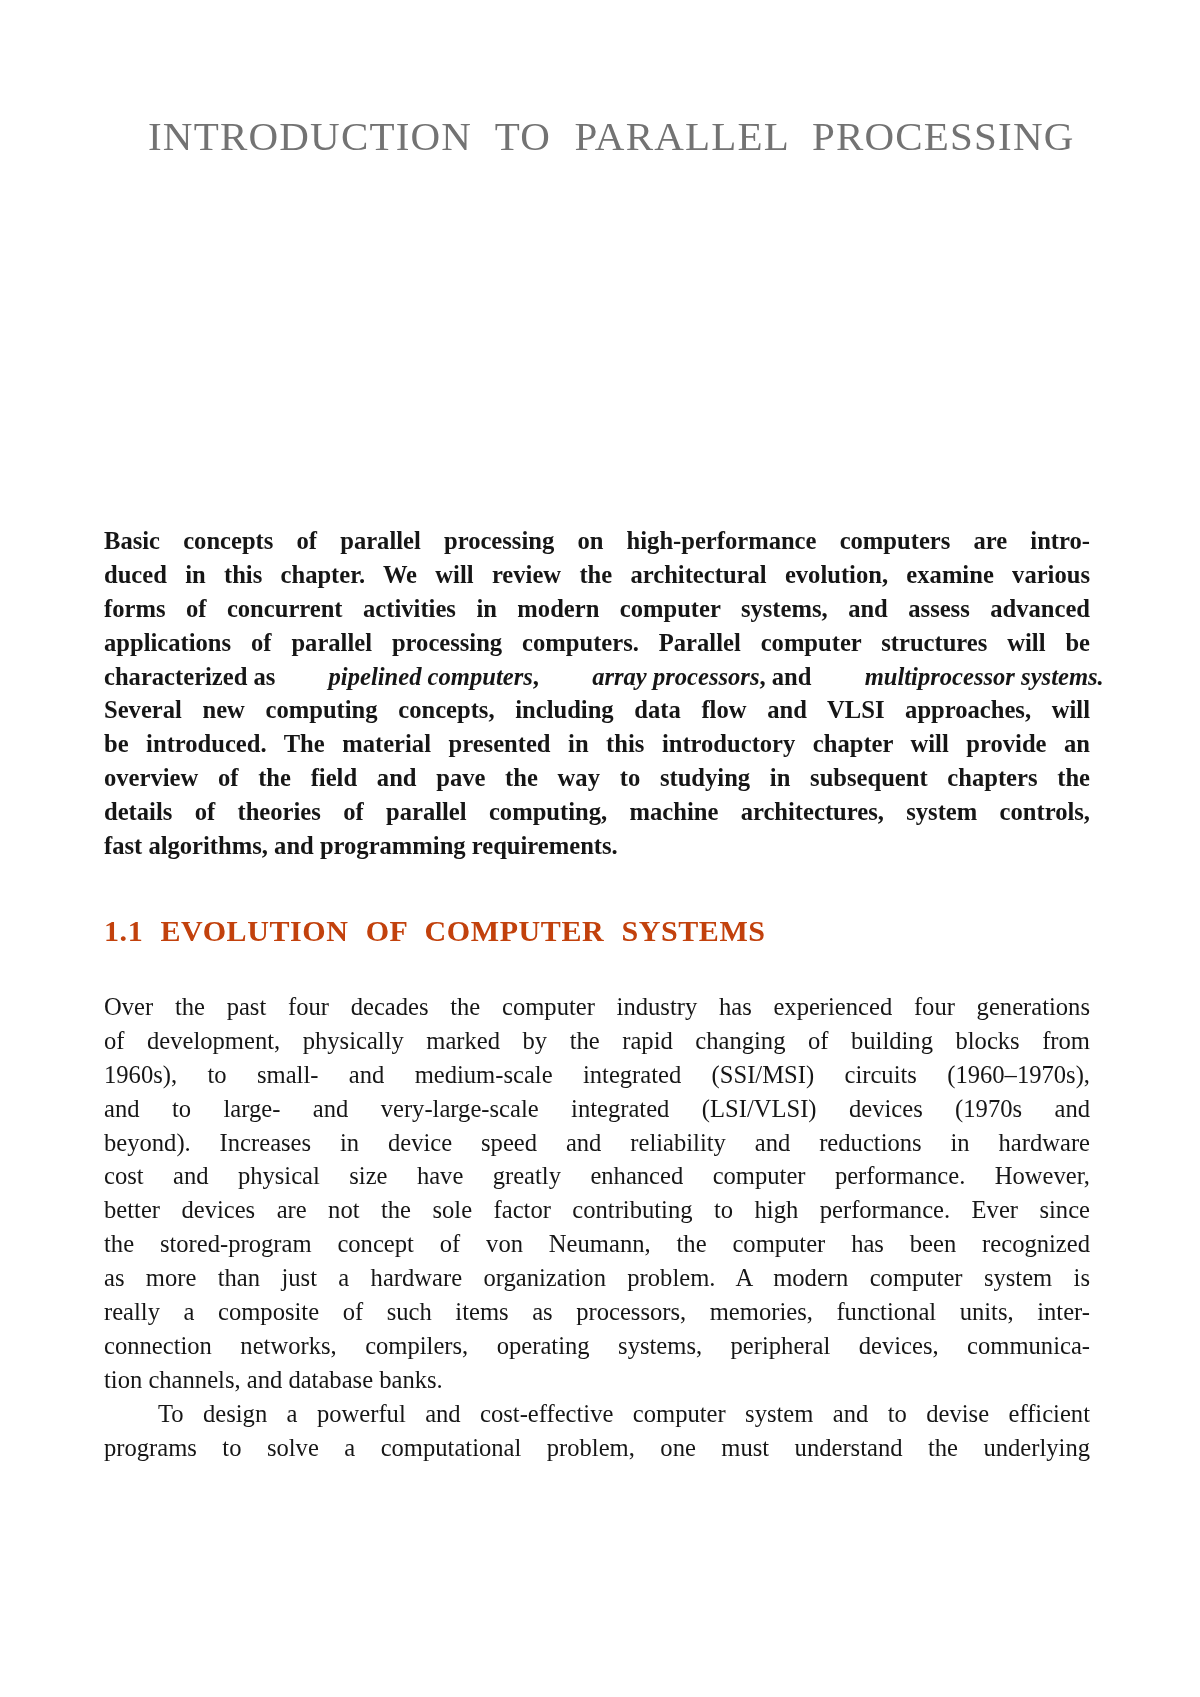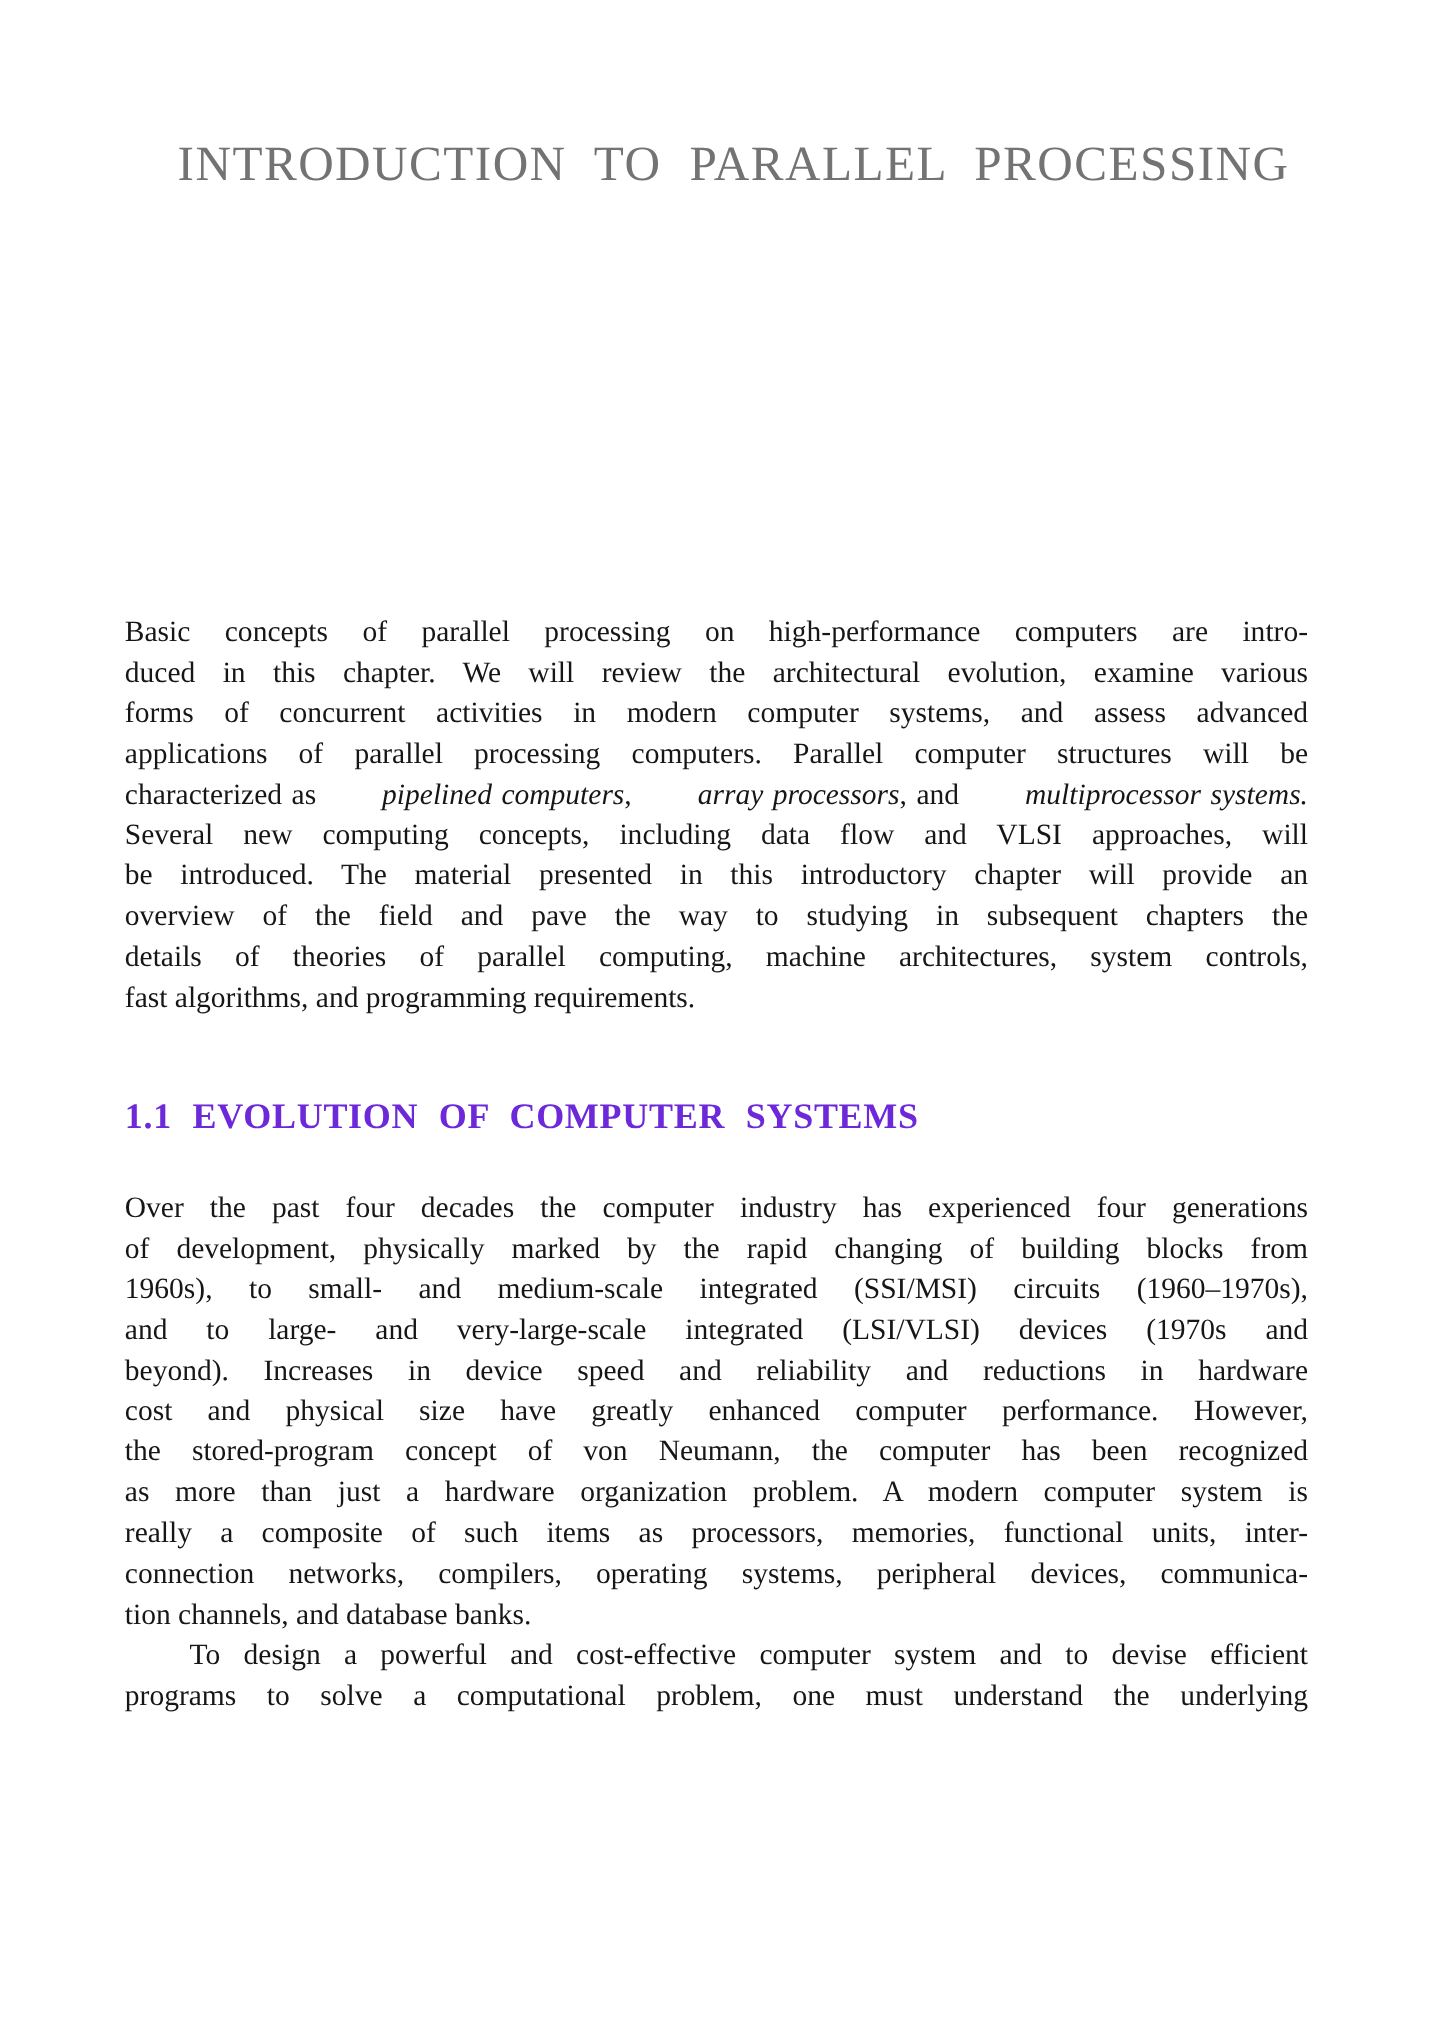--- a/index.html
+++ b/index.html
@@ -18,23 +18,23 @@
   .line {
     display: block; height: 33.9px; line-height: 33.9px;
     font-size: 24.6px; text-align: justify; text-align-last: justify;
     white-space: nowrap; overflow: visible;
   }
   .line.last { text-align-last: left; }
   .line.indent { padding-left: 54px; }
   .section-heading {
     position: absolute; left: 104px; top: 914px; margin: 0;
     font-size: 30px; font-weight: bold; letter-spacing: 0.6px; word-spacing: 9px;
-    white-space: nowrap; color: #6d28d9;
+    white-space: nowrap; color: #c2410c;
   }
-  .lead-para { top: 510px; }
+  .lead-para { top: 524px; font-weight: bold; }
   .evo-para { top: 990px; }
   em { font-style: italic; margin-left: 47px; }
 </style>
 </head>
 <body>
 
 <h1 class="chapter-title">INTRODUCTION TO PARALLEL PROCESSING</h1>
 
 <div class="para lead-para">
   <span class="line">Basic concepts of parallel processing on high-performance computers are intro-</span>
@@ -51,20 +51,21 @@
 
 <h2 class="section-heading">1.1 EVOLUTION OF COMPUTER SYSTEMS</h2>
 
 <div class="para evo-para">
   <span class="line">Over the past four decades the computer industry has experienced four generations</span>
   <span class="line">of development, physically marked by the rapid changing of building blocks from</span>
   <span class="line">1960s), to small- and medium-scale integrated (SSI/MSI) circuits (1960–1970s),</span>
   <span class="line">and to large- and very-large-scale integrated (LSI/VLSI) devices (1970s and</span>
   <span class="line">beyond). Increases in device speed and reliability and reductions in hardware</span>
   <span class="line">cost and physical size have greatly enhanced computer performance. However,</span>
+  <span class="line">better devices are not the sole factor contributing to high performance. Ever since</span>
   <span class="line">the stored-program concept of von Neumann, the computer has been recognized</span>
   <span class="line">as more than just a hardware organization problem. A modern computer system is</span>
   <span class="line">really a composite of such items as processors, memories, functional units, inter-</span>
   <span class="line">connection networks, compilers, operating systems, peripheral devices, communica-</span>
   <span class="line last">tion channels, and database banks.</span>
   <span class="line indent">To design a powerful and cost-effective computer system and to devise efficient</span>
   <span class="line">programs to solve a computational problem, one must understand the underlying</span>
 </div>
 
 </body></html>

